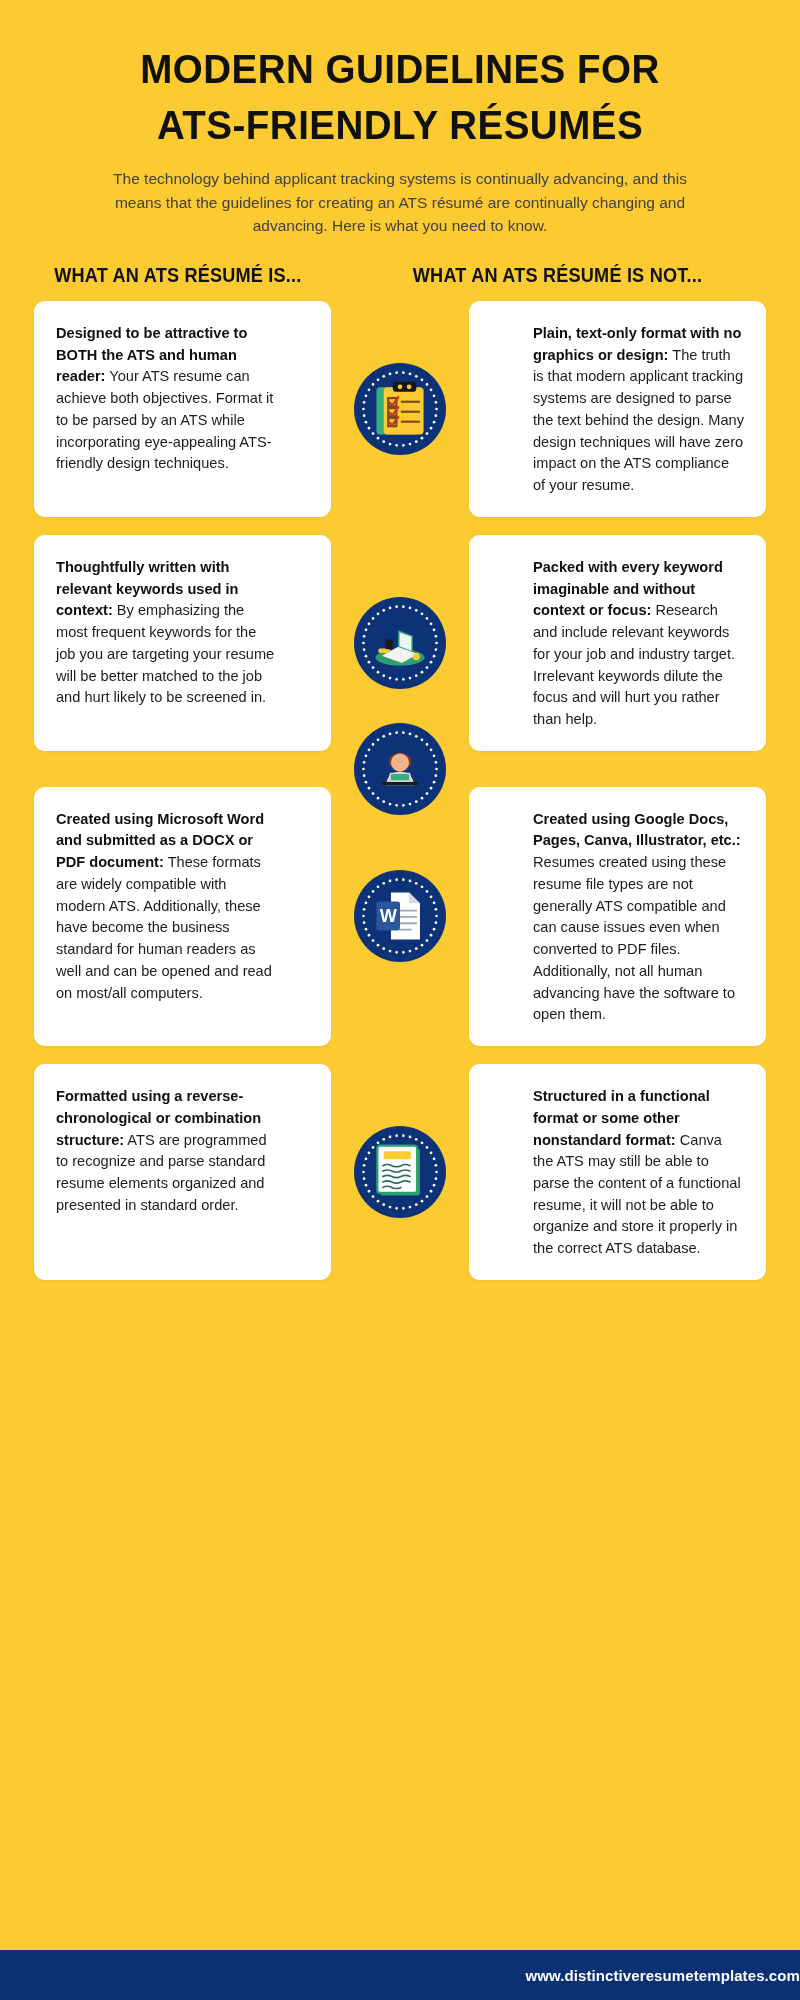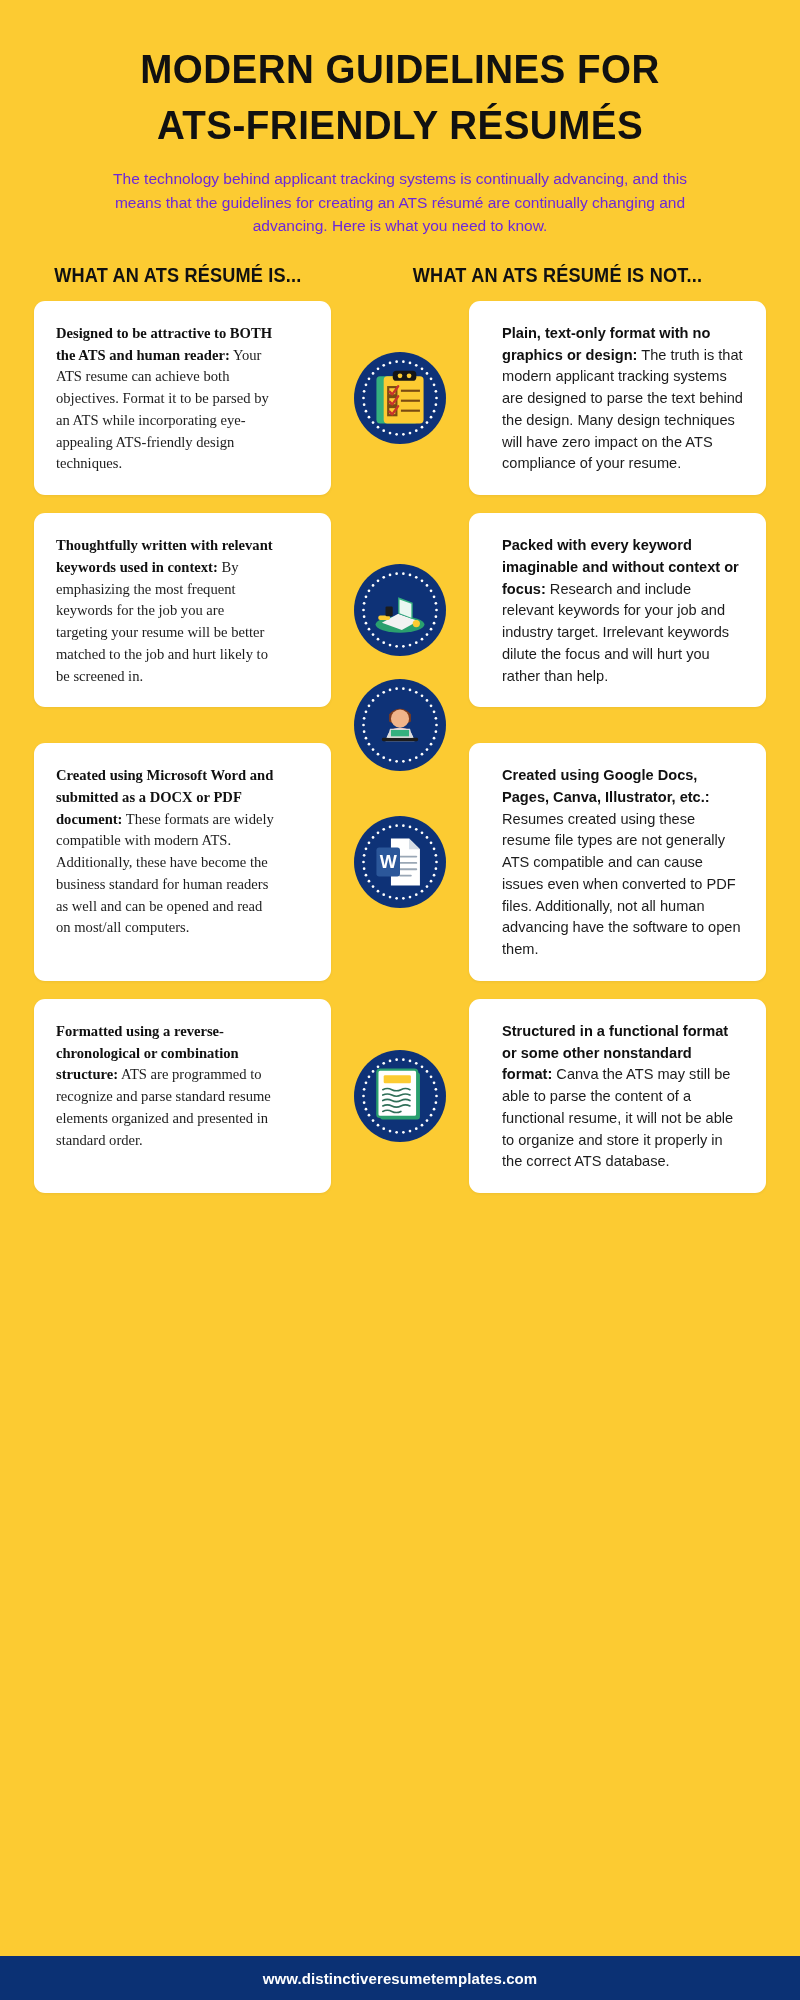--- a/index.html
+++ b/index.html
@@ -29,21 +29,21 @@
     text-transform: uppercase;
     transform: scaleX(0.94);
   }
   .title-line.l2 { margin-top: 4px; }
 
   .subtitle {
     margin: 16px auto 0 auto;
     width: 610px;
     font-size: 15.5px;
     line-height: 1.52;
-    color: #6d28d9;
+    color: #404040;
     text-align: center;
   }
 
   
   .col-heads {
     margin-top: 26px;
     display: flex;
     padding: 0 34px;
   }
   .col-head {
@@ -70,22 +70,22 @@
     position: relative;
     margin-bottom: 18px;
   }
   .card {
     background: #FFFFFF;
     border-radius: 11px;
     width: 297px;
     padding: 22px 22px 20px 22px;
     box-shadow: 0 1px 3px rgba(0,0,0,0.06);
   }
-  .card.left  { padding-right: 56px; font-family: Liberation Serif, serif; }
-  .card.right { padding-left: 33px; }
+  .card.left  { padding-right: 56px; }
+  .card.right { padding-left: 64px; }
 
   .card p {
     font-size: 14.6px;
     line-height: 1.49;
     color: #1C1C1C;
   }
   .card p b { font-weight: bold; color: #101010; }
 
   
   .icon-wrap {
@@ -115,25 +115,25 @@
     width: 58px;
     height: 58px;
   }
 
   
   .footer {
     position: absolute;
     left: 0;
     bottom: 0;
     width: 800px;
-    height: 44px;
+    height: 50px;
     background: #0B3174;
     display: flex;
     align-items: center;
-    justify-content: center;
+    justify-content: flex-end;
   }
   .footer-text {
     color: #FFFFFF;
     font-weight: bold;
     font-size: 15px;
     letter-spacing: 0.1px;
   }
 </style>
 </head>
 <body>

